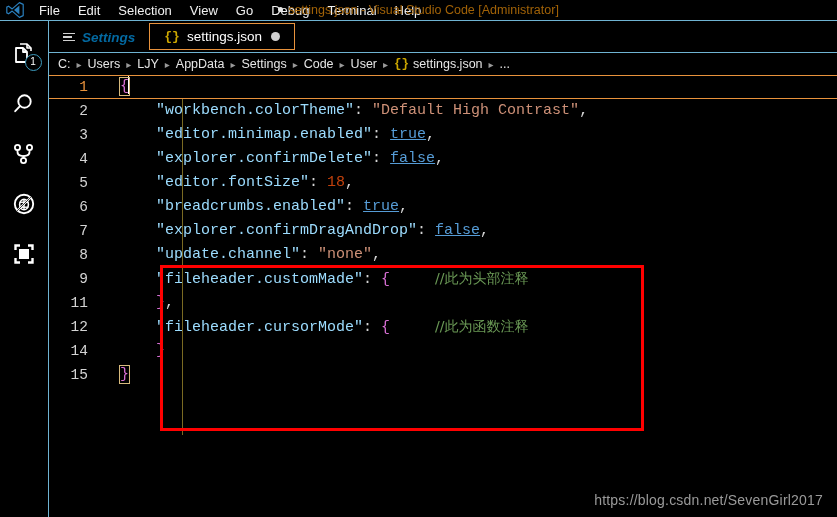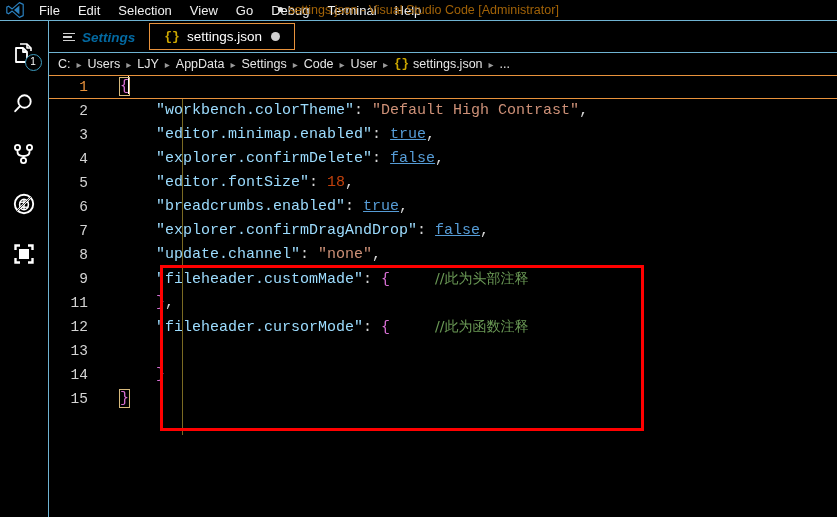--- a/index.html
+++ b/index.html
@@ -438,34 +438,31 @@
             </div>
             <div class="line">
               <span class="ln">11</span>
               <span class="code-text"><span class="tok-punct">    </span><span class="tok-brace">}</span><span class="tok-punct">,</span></span>
             </div>
             <div class="line">
               <span class="ln">12</span>
               <span class="code-text"><span class="tok-punct">    </span><span class="tok-key">"fileheader.cursorMode"</span><span class="tok-punct">: </span><span class="tok-brace">{</span><span class="tok-punct">     </span><span class="tok-comment-cn">//此为函数注释</span></span>
             </div>
             <div class="line">
-              <span class="ln">13</span>
-              <span class="code-text"></span>
-            </div>
-            <div class="line">
               <span class="ln">14</span>
               <span class="code-text"><span class="tok-punct">    </span><span class="tok-brace">}</span></span>
             </div>
             <div class="line">
               <span class="ln">15</span>
               <span class="code-text"><span class="tok-brace brace-match">}</span></span>
             </div>
           </div>
         <div class="indent-guide" id="indent-guide" style="height: 336px;"></div>
       </div>
 
     </div>
   </div>
 
   <div class="red-box" id="red-box" style="left: 160px; top: 265px; width: 484px; height: 166px; border-color: rgb(255, 0, 0);"></div>
 
+  <div class="watermark">https://blog.csdn.net/SevenGirl2017</div>
 
 </div>
 
 </body></html>

